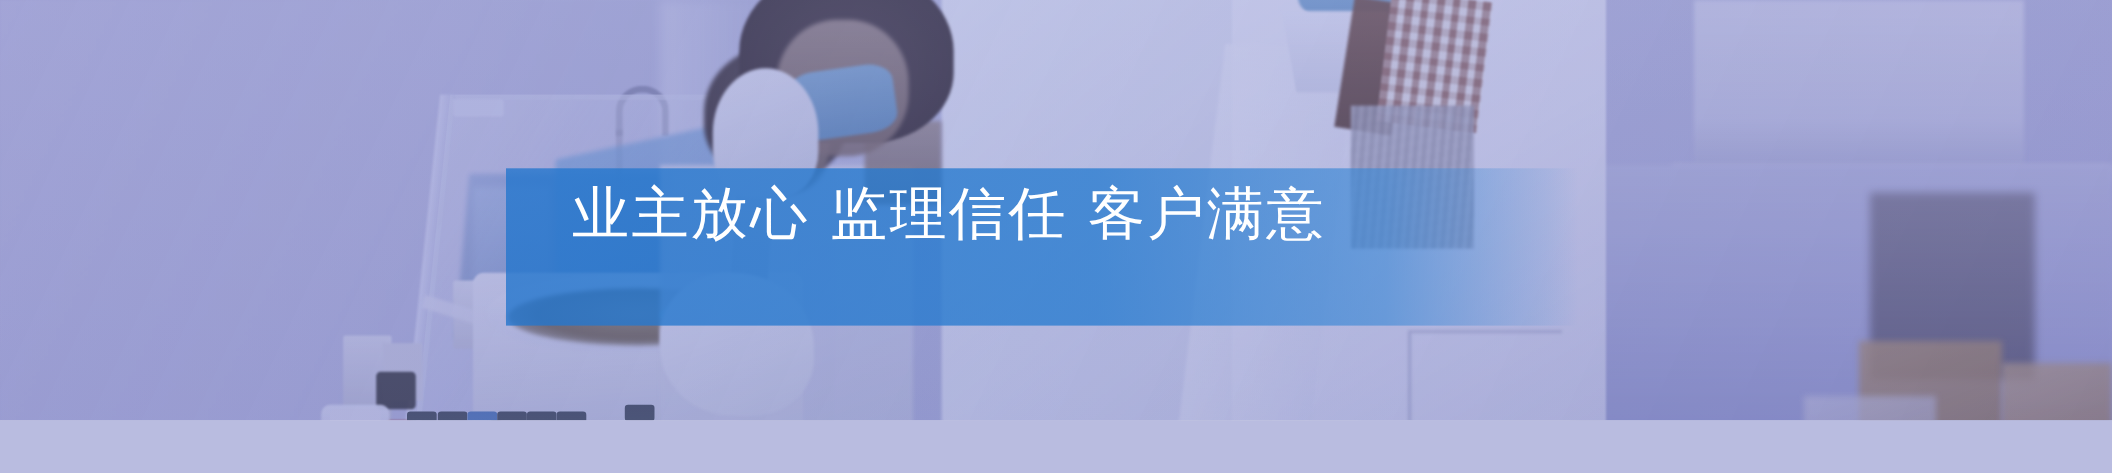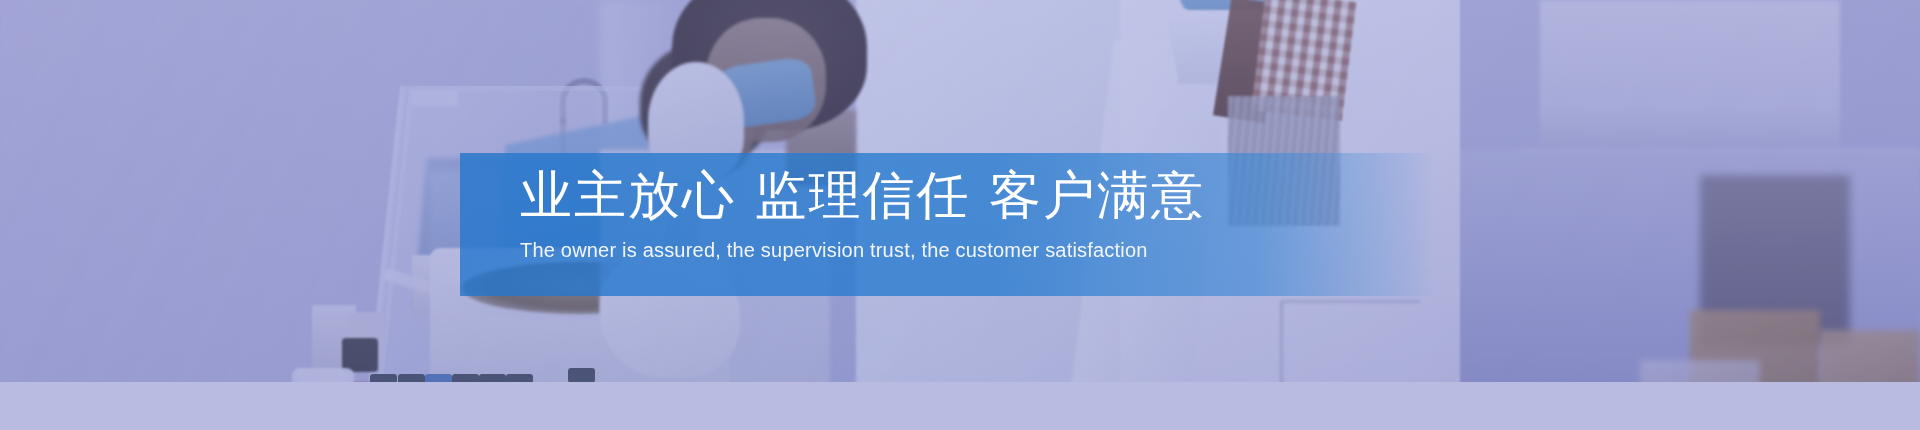--- a/index.html
+++ b/index.html
@@ -318,17 +318,16 @@
     <div class="p3-sweater"></div>
     <div class="p3-pocket"></div>
 
     <div class="grade"></div>
     <div class="grade2"></div>
   </div>
 
   <div class="band">
     <div class="band-inner">
       <div class="headline">业主放心 监理信任  客户满意</div>
-      <div class="subline">The owner is assured, the supervision trust, the customer satisfaction</div>
     </div>
   </div>
 
 </div>
 
 </body></html>

